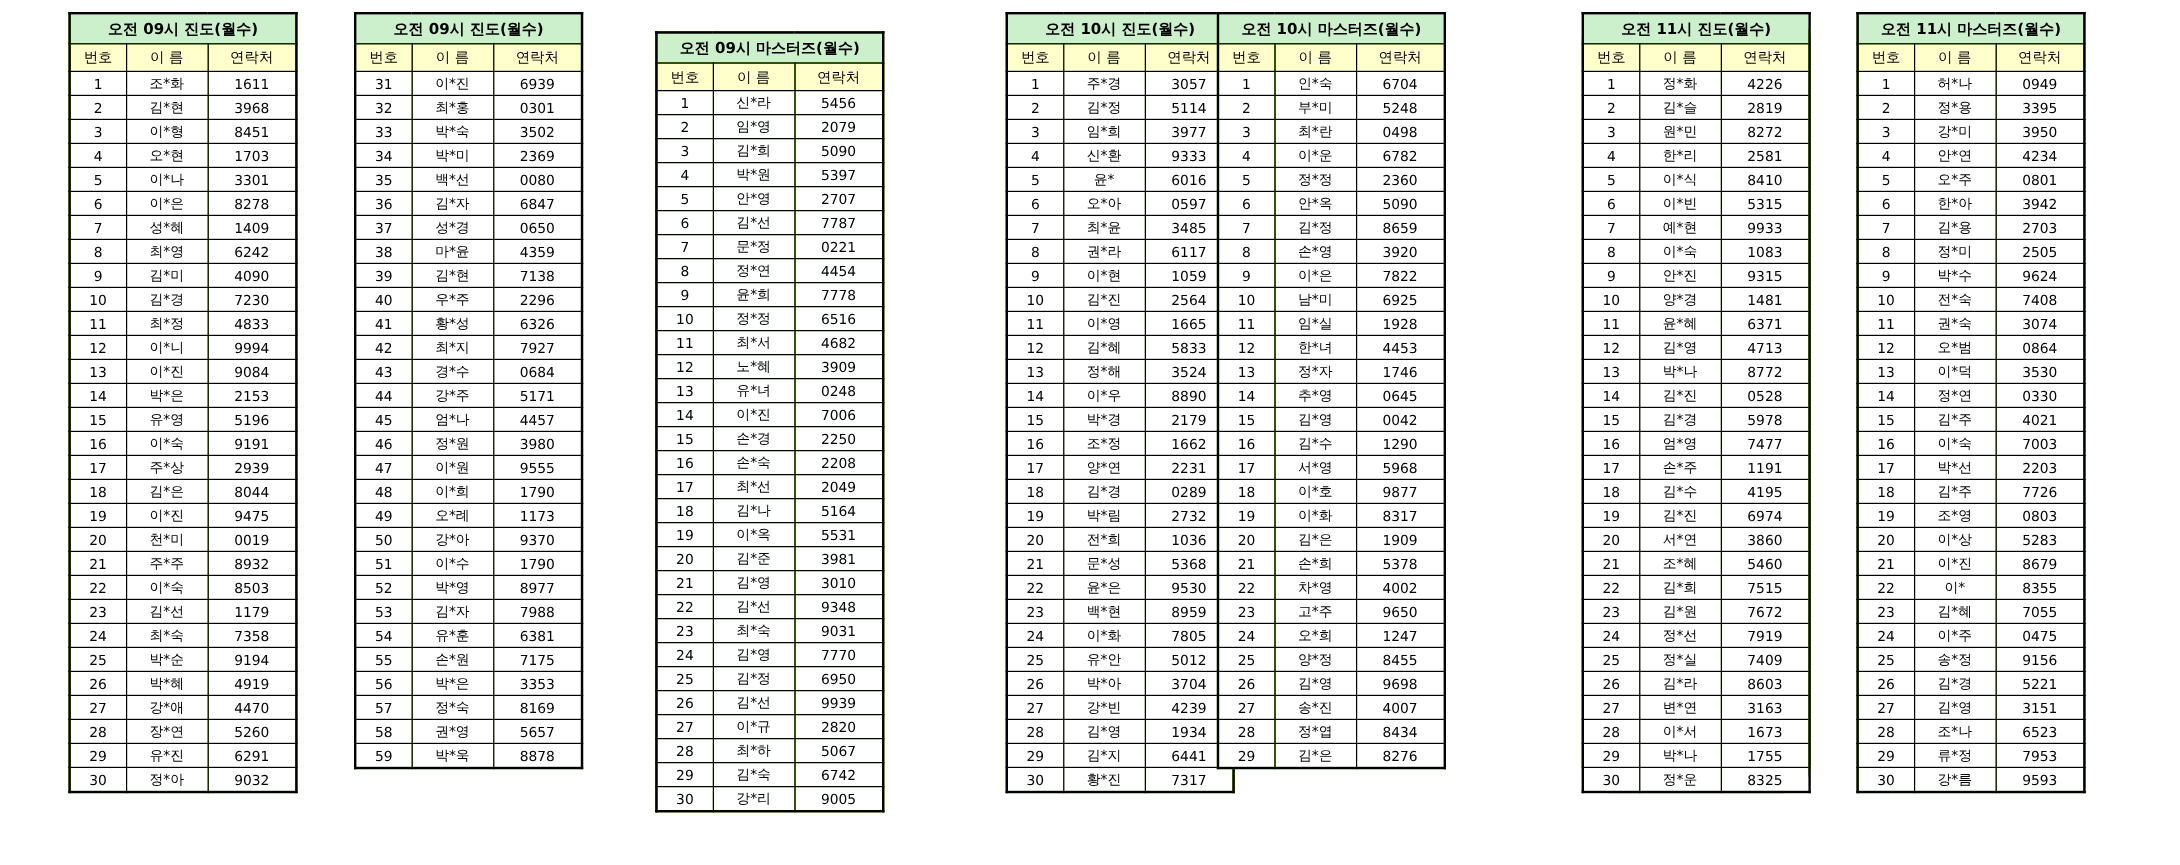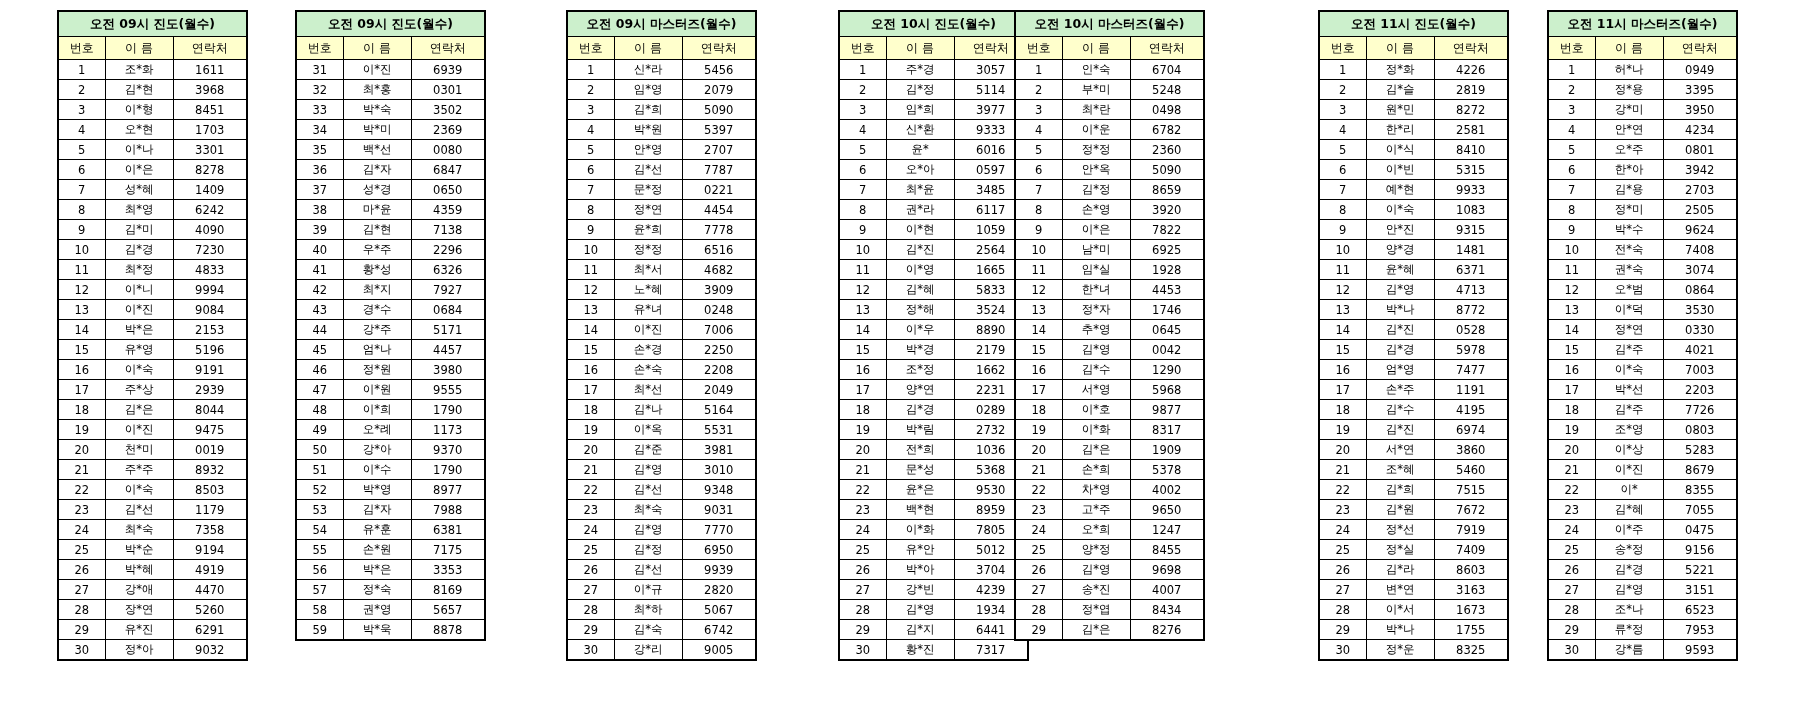--- a/index.html
+++ b/index.html
@@ -387,21 +387,21 @@
           <td class="cell">권*영</td>
           <td class="cell">5657</td>
         </tr>
         <tr>
           <td class="cell">59</td>
           <td class="cell">박*욱</td>
           <td class="cell">8878</td>
         </tr>
       </tbody>
     </table>
-    <table class="tbl" style="left: 566px;">
+    <table class="tbl" style="left: 546px; margin-top: 16px;">
       <colgroup>
         <col class="c-no">
         <col class="c-name">
         <col class="c-tel">
       </colgroup>
       <thead>
         <tr>
           <th colspan="3" class="title">오전 09시 마스터즈(월수)</th>
         </tr>
         <tr>

